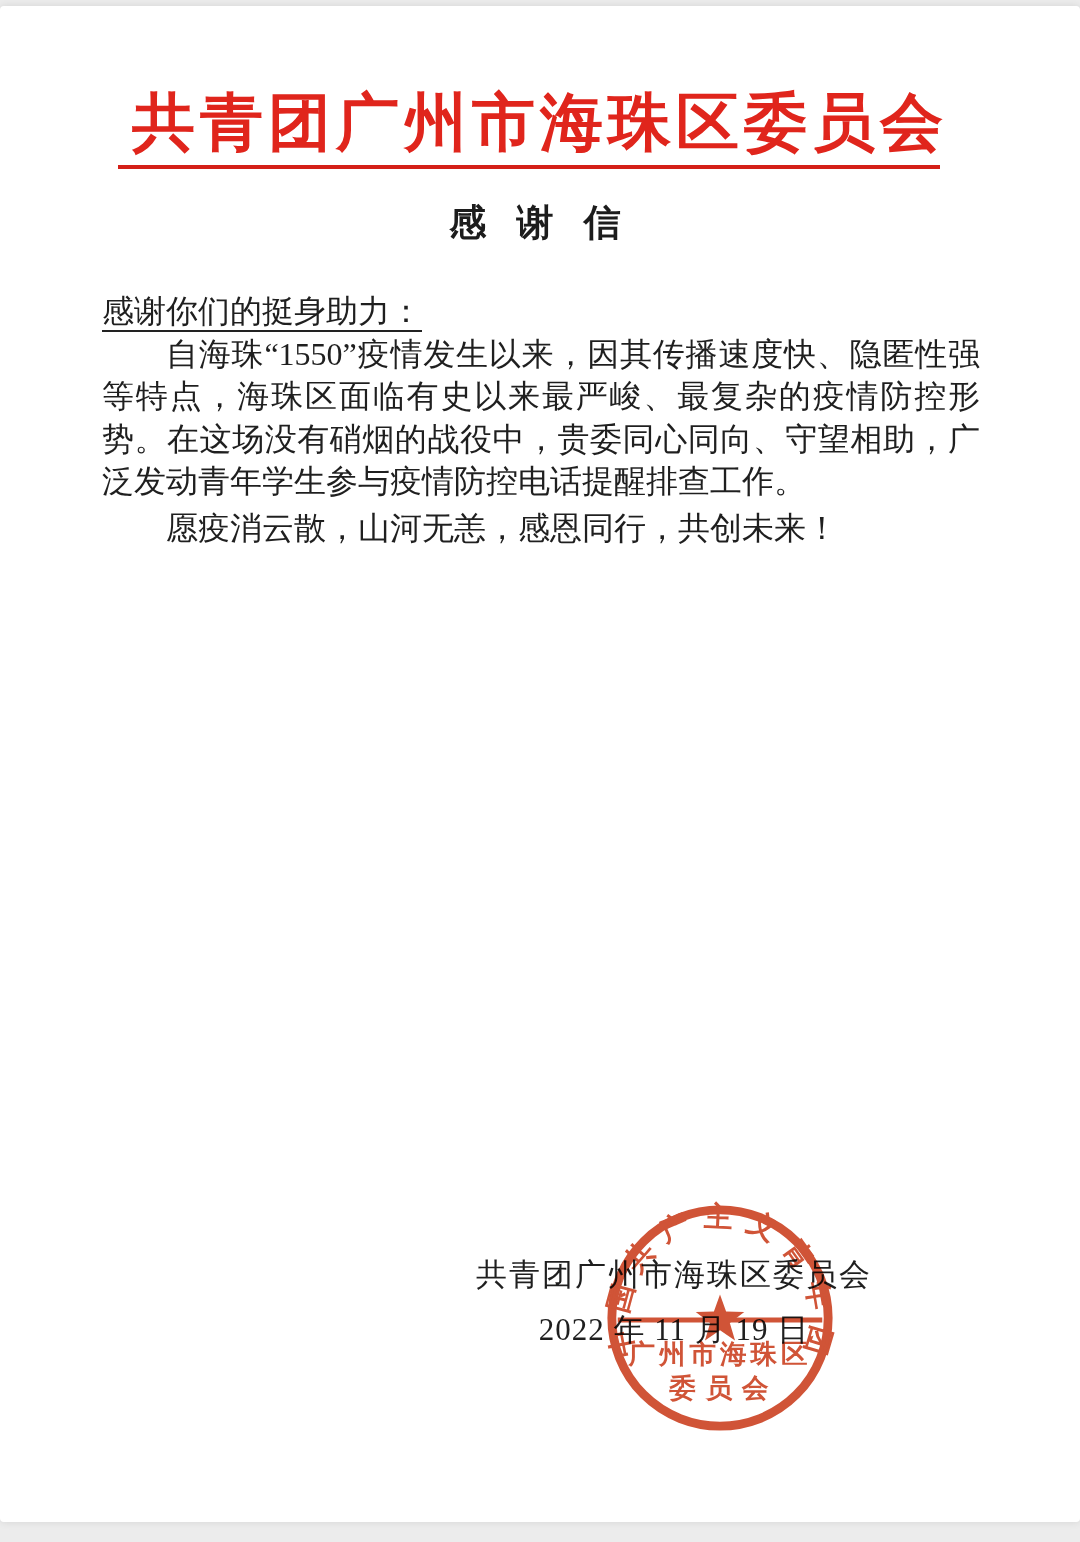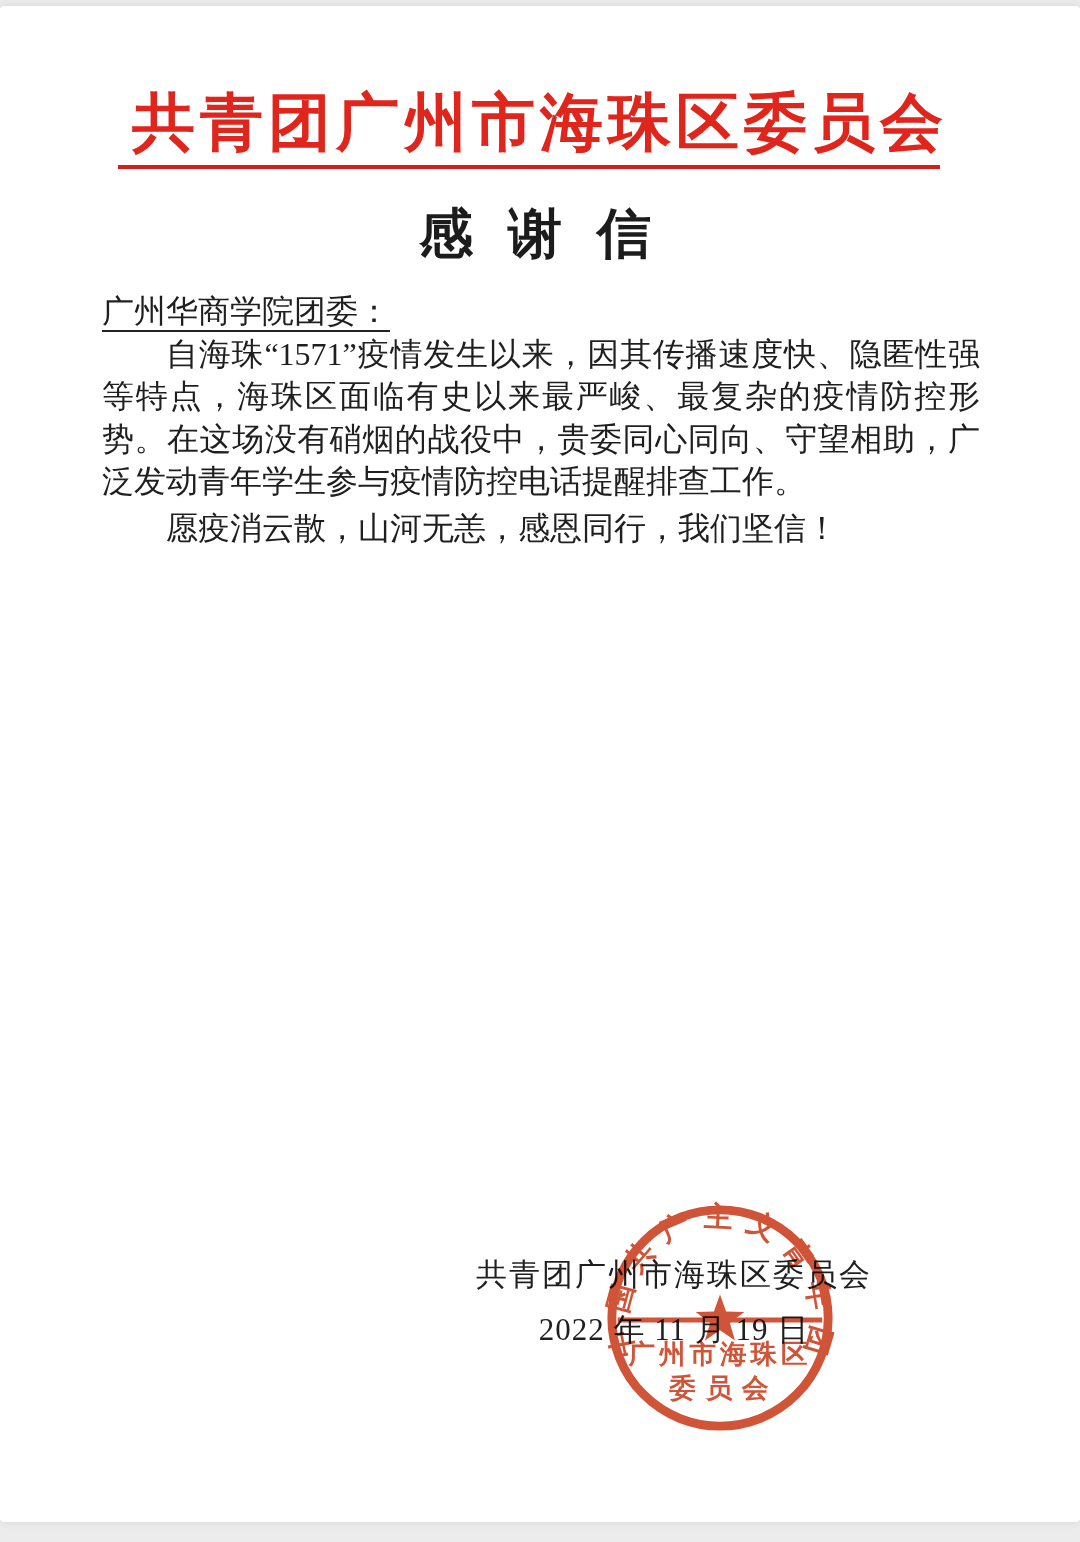--- a/index.html
+++ b/index.html
@@ -28,21 +28,21 @@
   }
   .title-rule{
     position:absolute;top:159px;left:118px;width:822px;height:4px;
     background:#d41f18;
   }
   .doc-title{
     position:absolute;top:192px;left:0;width:100%;
     text-align:center;
     font-family:"Liberation Sans","DejaVu Sans",sans-serif;
     font-weight:600;
-    font-size:54px;
+    font-size:37px;
     letter-spacing:10px;
     color:#1c1c1c;
   }
   .content{
     position:absolute;top:284px;left:102px;width:878px;
     font-size:32px;
     line-height:42.6px;
     color:#1f1f1f;
     text-align:justify;
     text-justify:inter-ideograph;
@@ -91,23 +91,23 @@
 
 <div class="page">
 
   <div class="letterhead">共青团广州市海珠区委员会</div>
 
   <div class="title-rule"></div>
 
   <div class="doc-title">感 谢 信</div>
 
   <div class="content">
-    <div class="salutation"><span>广州华商学院团委：</span></div>
-    <p>自海珠“1571”疫情发生以来，因其传播速度快、隐匿性强等特点，海珠区面临有史以来最严峻、最复杂的疫情防控形势。在这场没有硝烟的战役中，贵委同心同向、守望相助，广泛发动青年学生参与疫情防控电话提醒排查工作。</p>
-    <p>愿疫消云散，山河无恙，感恩同行，我们坚信！</p>
+    <div class="salutation"><span>感谢你们的挺身助力：</span></div>
+    <p>自海珠“1550”疫情发生以来，因其传播速度快、隐匿性强等特点，海珠区面临有史以来最严峻、最复杂的疫情防控形势。在这场没有硝烟的战役中，贵委同心同向、守望相助，广泛发动青年学生参与疫情防控电话提醒排查工作。</p>
+    <p>愿疫消云散，山河无恙，感恩同行，共创未来！</p>
   </div>
 
   <div class="sign-block">
     <div class="signature">共青团广州市海珠区委员会</div>
     <div class="date">2022 年 11 月 19 日</div>
   </div>
 
   <div class="seal">
     <svg viewBox="0 0 240 240" xmlns="http://www.w3.org/2000/svg">
       <circle cx="120" cy="120" r="110" fill="none" stroke="#cc4526" stroke-width="9"></circle>

